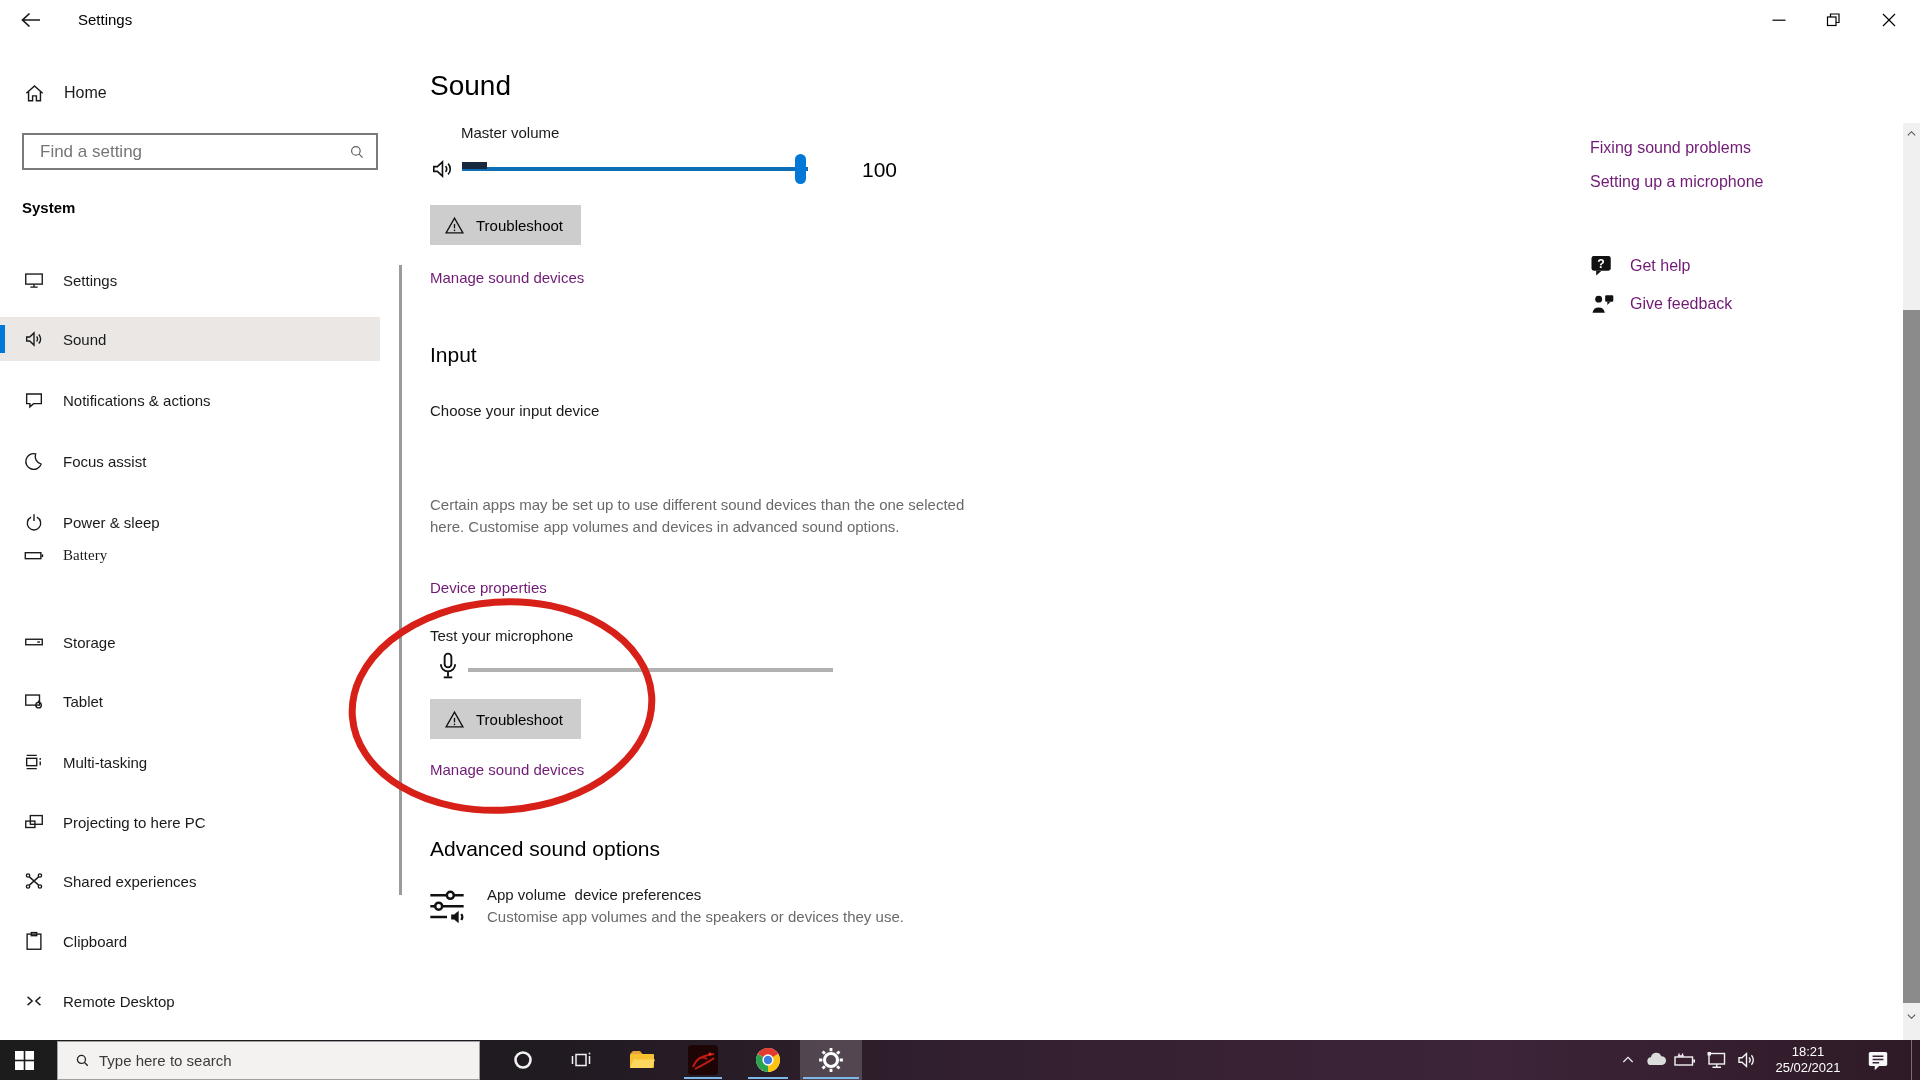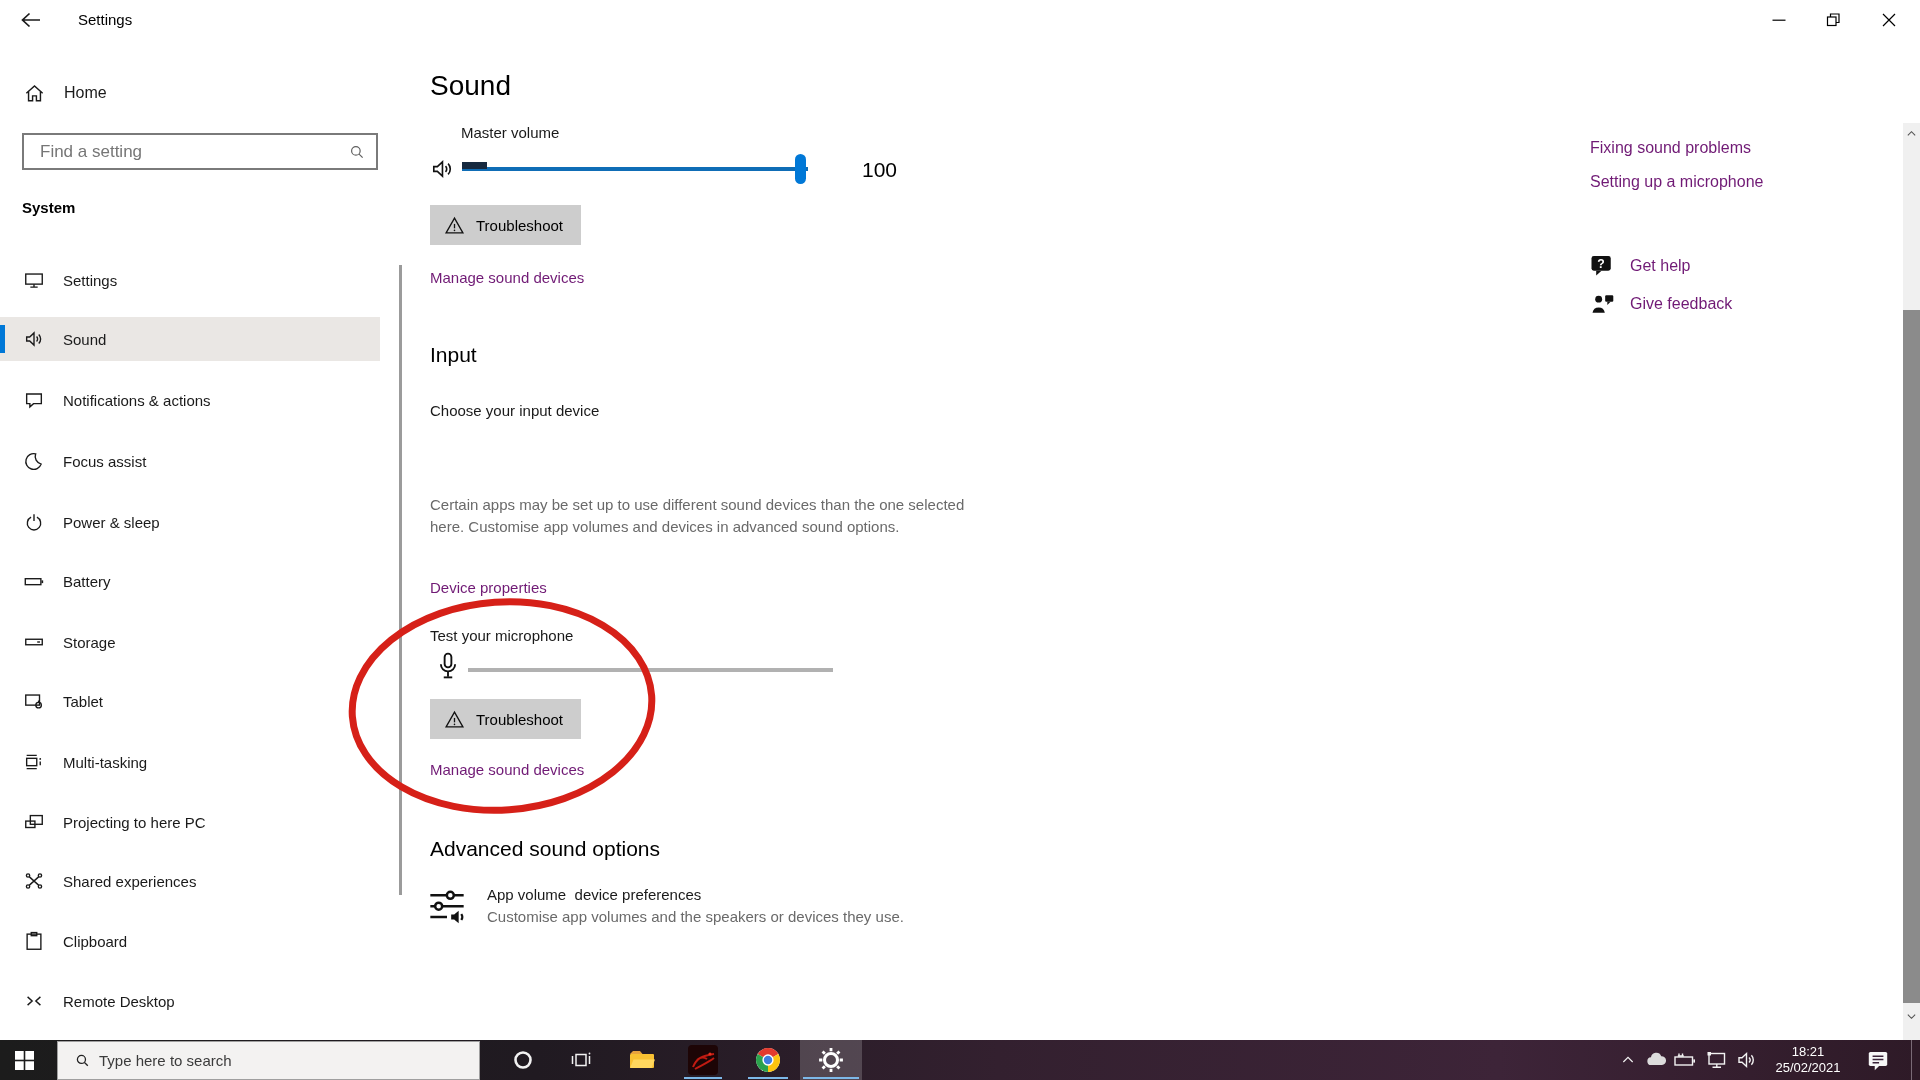--- a/index.html
+++ b/index.html
@@ -160,21 +160,21 @@
   </div>
   <div class="navitem" style="top:500px;">
     <span>
         <svg width="22" height="22" viewBox="0 0 24 24" fill="none" stroke="#1a1a1a" stroke-width="1.5">
           <path d="M8.8 6.8 A7.3 7.3 0 1 0 15.2 6.8"></path>
           <path d="M12 3.5 V11"></path>
         </svg>
       </span>
     <span class="side-label">Power &amp; sleep</span>
   </div>
-  <div class="navitem" style="top:559px;">
+  <div class="navitem" style="top:533px;font-family:Liberation Serif, serif;">
     <span>
         <svg width="22" height="22" viewBox="0 0 24 24" fill="none" stroke="#1a1a1a" stroke-width="1.5">
           <rect x="2.5" y="9.5" width="17" height="6.5"></rect>
           <rect x="20.2" y="11.3" width="1.8" height="3" fill="#1a1a1a" stroke="none"></rect>
         </svg>
       </span>
     <span class="side-label">Battery</span>
   </div>
   <div class="navitem" style="top:620px;">
     <span>

